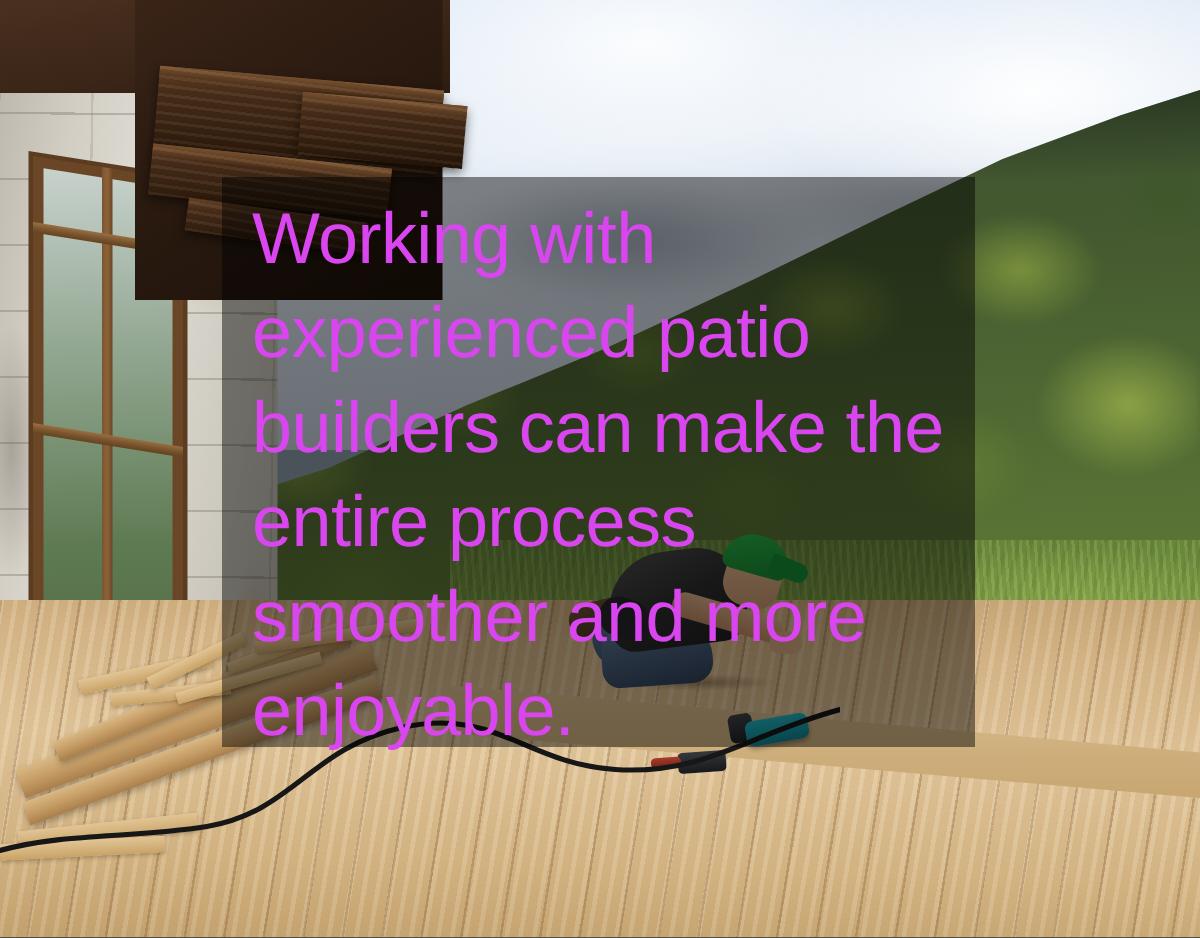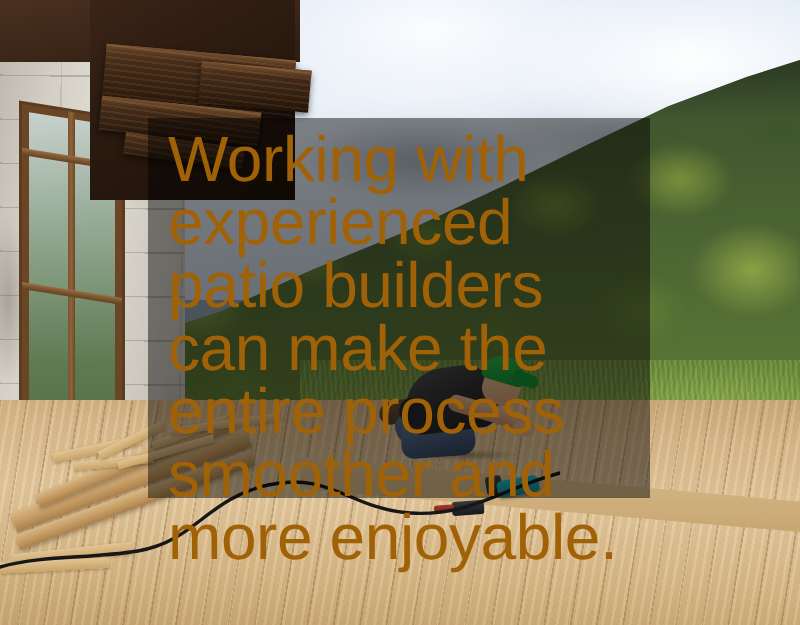--- a/index.html
+++ b/index.html
@@ -431,15 +431,15 @@
     <div class="tool2"></div>
     <div class="tool2-tip"></div>
 
     <svg class="cable" viewBox="0 0 560 140" preserveAspectRatio="none">
       <path d="M560 18 C 500 34, 470 62, 410 58 C 350 54, 330 16, 268 30 C 206 44, 196 86, 138 96 C 88 104, 44 100, 0 112"></path>
     </svg>
 
   </div>
 
   <div class="overlay-box" style="background: rgba(0, 0, 0, 0.46);"></div>
-  <div class="headline" style="color: #a16207; font-size: 64px;">Working with experienced patio builders can make the entire process smoother and more enjoyable.</div>
+  <div class="headline" style="color: #d946ef; font-size: 48px;">Working with experienced patio builders can make the entire process smoother and more enjoyable.</div>
 
 </div>
 
 </body></html>

